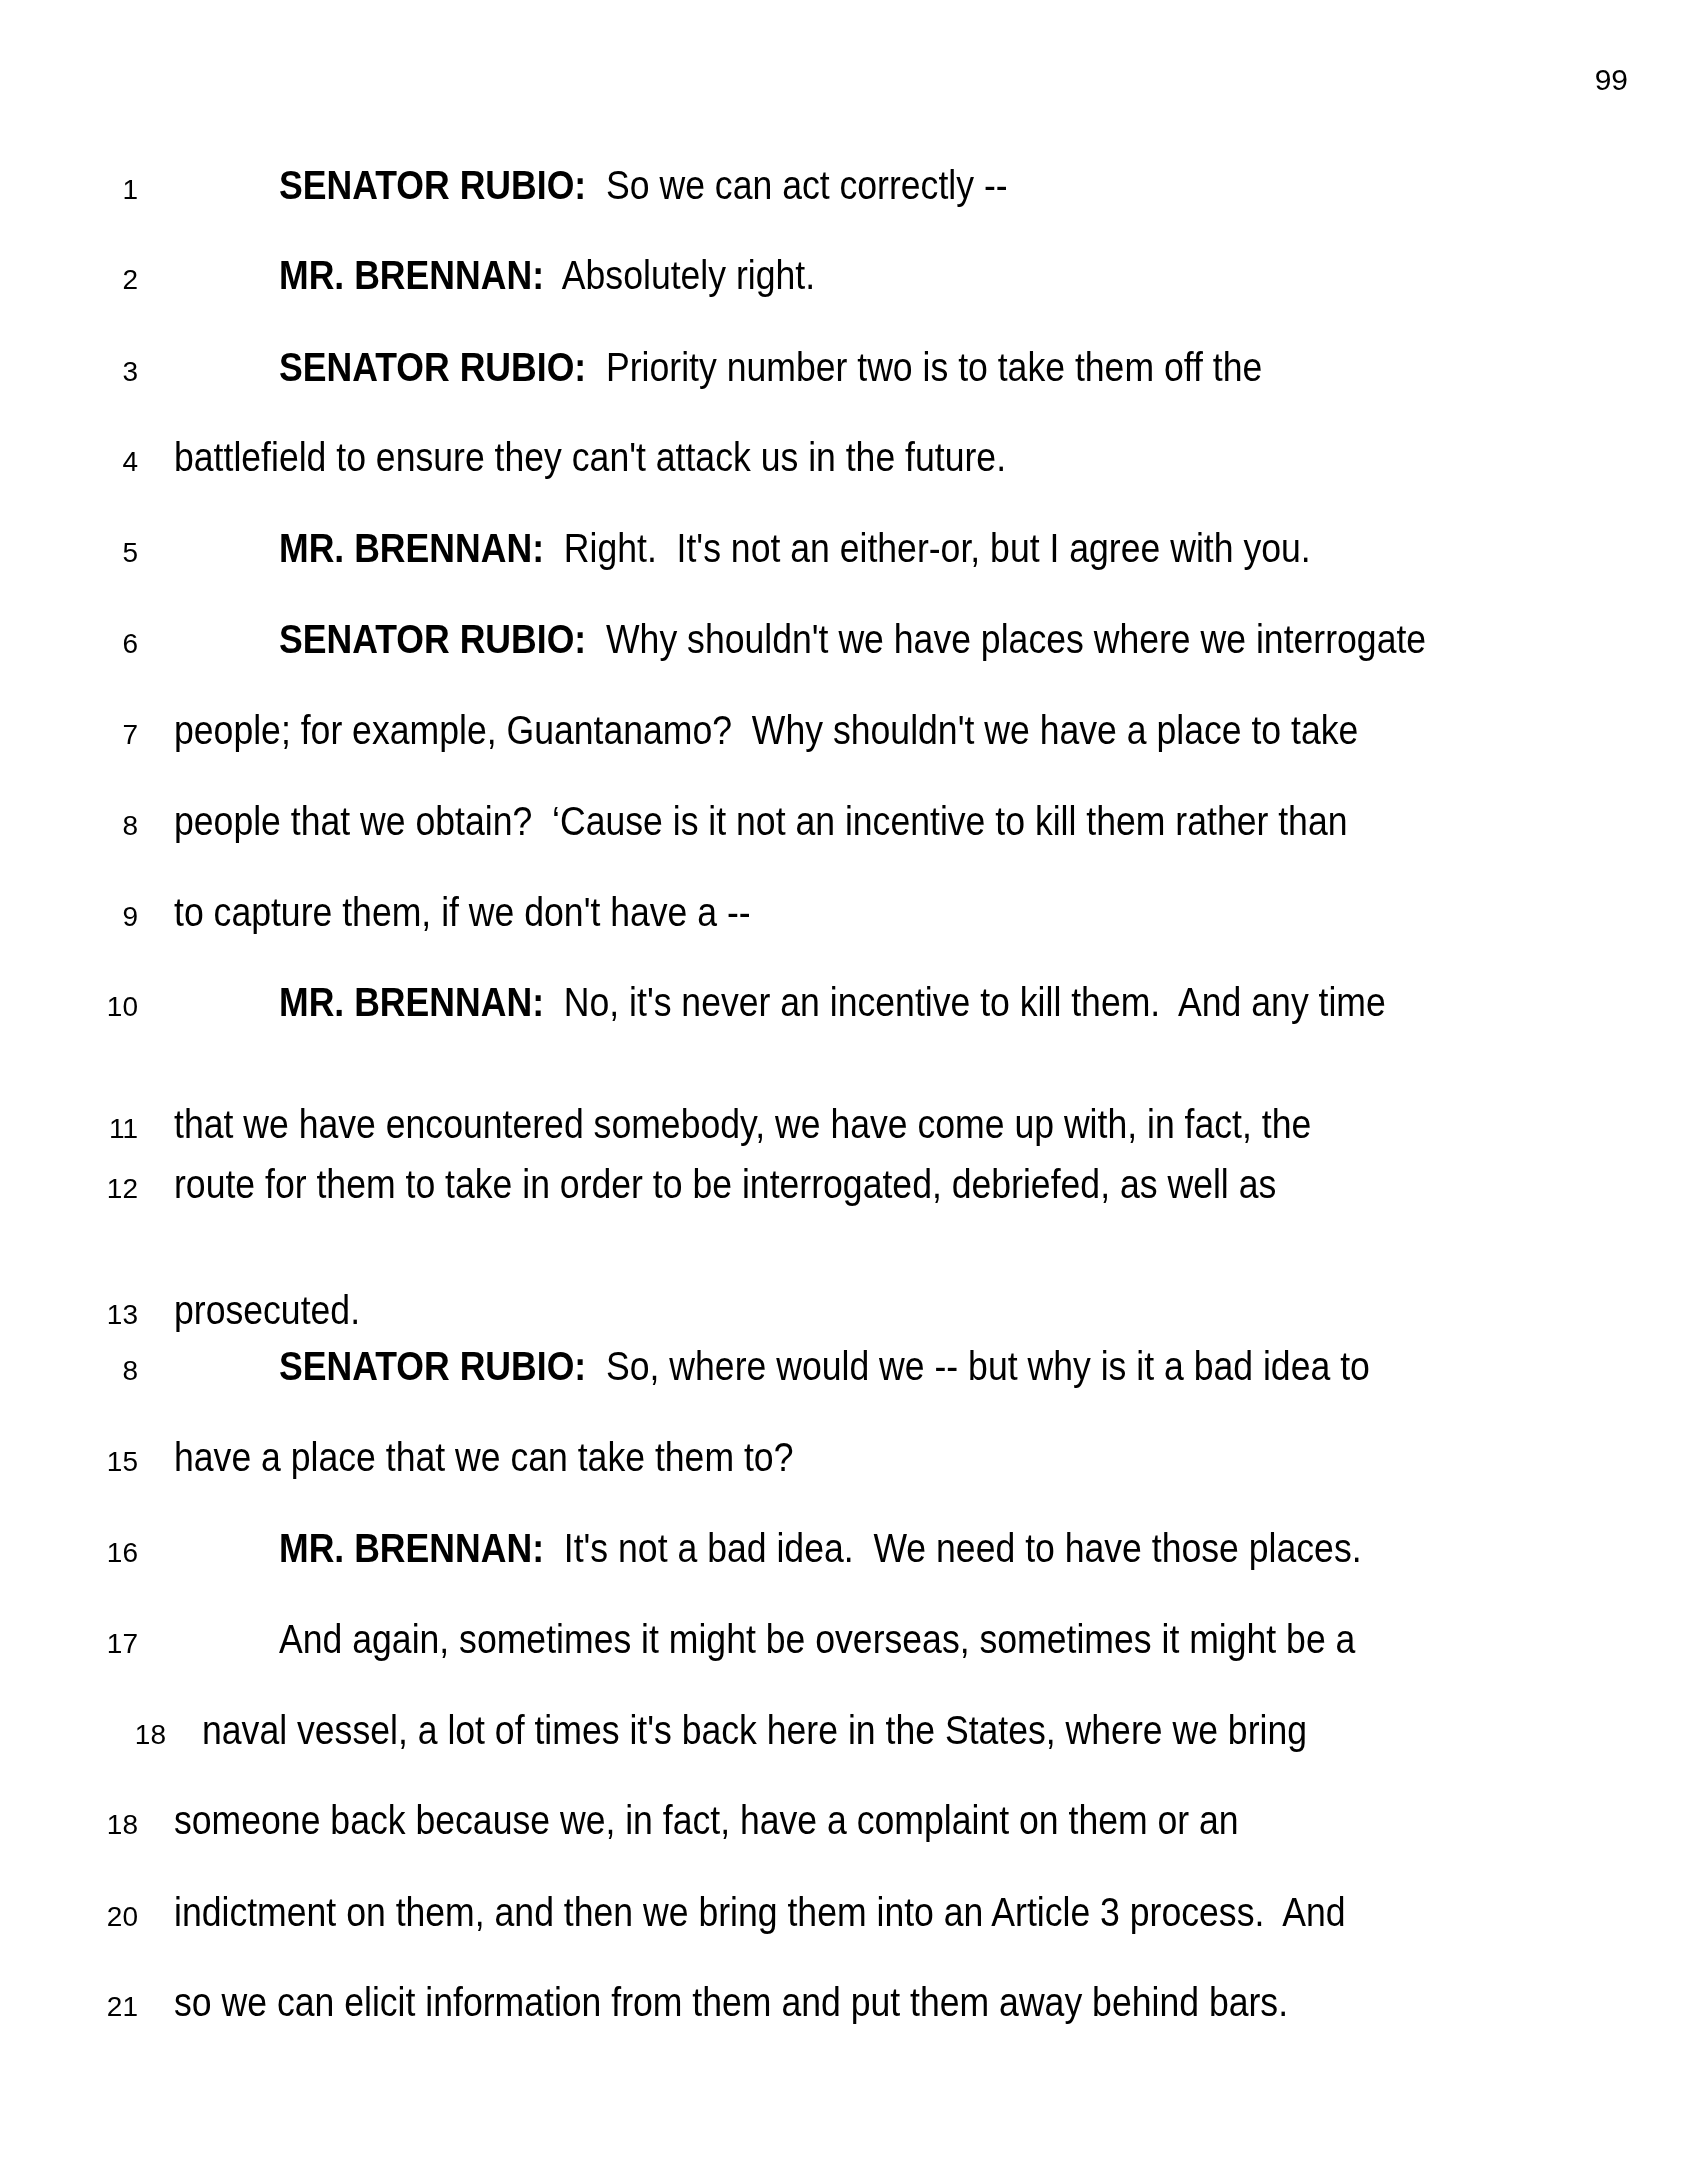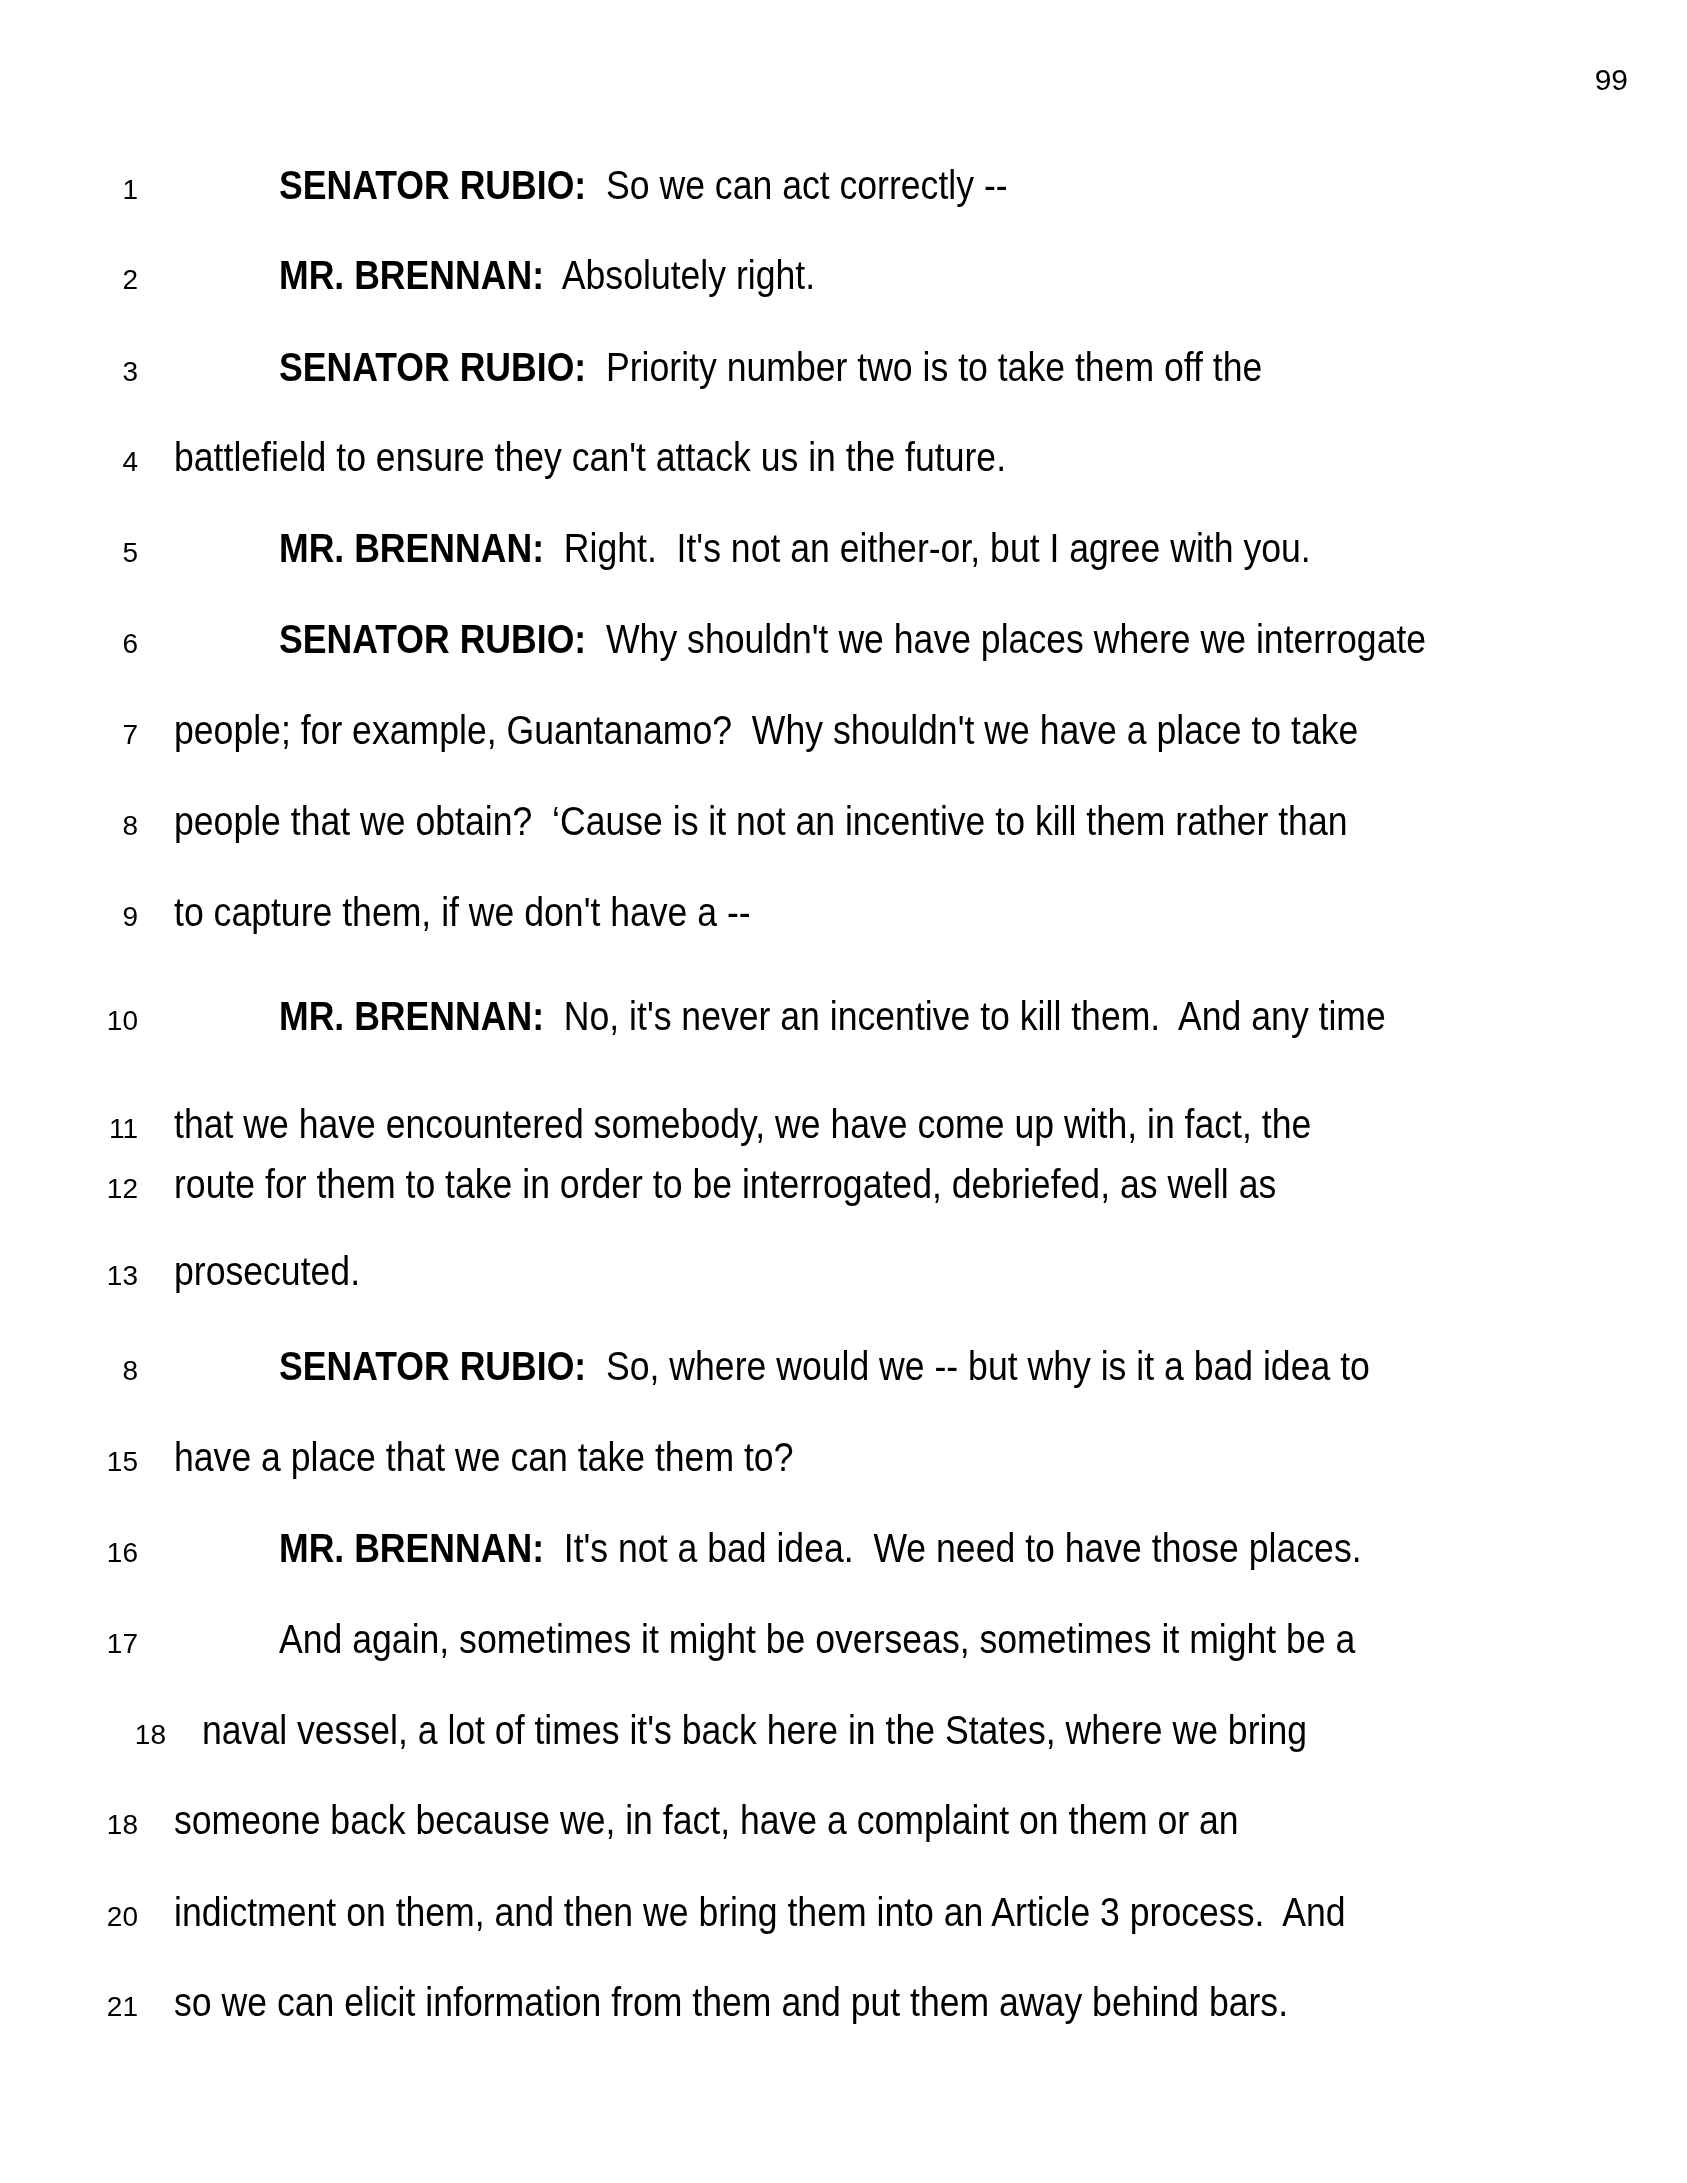--- a/index.html
+++ b/index.html
@@ -94,33 +94,33 @@
         <span class="content">people; for example, Guantanamo?  Why shouldn't we have a place to take</span>
       </div>
       <div class="line" style="top: 801px;">
         <span class="num">8</span>
         <span class="content">people that we obtain?  ‘Cause is it not an incentive to kill them rather than</span>
       </div>
       <div class="line" style="top: 892px;">
         <span class="num">9</span>
         <span class="content">to capture them, if we don't have a --</span>
       </div>
-      <div class="line" style="top: 982px; margin-top: 14px;">
+      <div class="line" style="top: 982px;">
         <span class="num">10</span>
         <span class="content indented"><span class="speaker">MR. BRENNAN:</span>  No, it's never an incentive to kill them.  And any time</span>
       </div>
       <div class="line" style="top: 1104px;">
         <span class="num">11</span>
         <span class="content">that we have encountered somebody, we have come up with, in fact, the</span>
       </div>
       <div class="line" style="top: 1164px;">
         <span class="num">12</span>
         <span class="content">route for them to take in order to be interrogated, debriefed, as well as</span>
       </div>
-      <div class="line" style="top: 1251px;">
+      <div class="line" style="top: 1290px;">
         <span class="num">13</span>
         <span class="content">prosecuted.</span>
       </div>
       <div class="line" style="top: 1346px;">
         <span class="num">8</span>
         <span class="content indented"><span class="speaker">SENATOR RUBIO:</span>  So, where would we -- but why is it a bad idea to</span>
       </div>
       <div class="line" style="top: 1437px;">
         <span class="num">15</span>
         <span class="content">have a place that we can take them to?</span>

